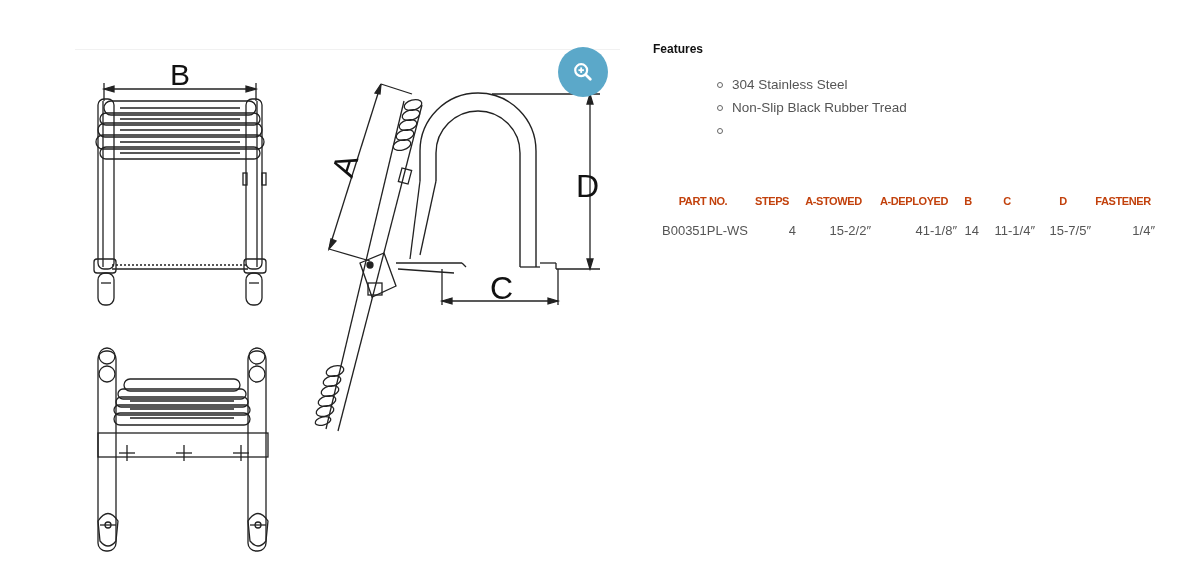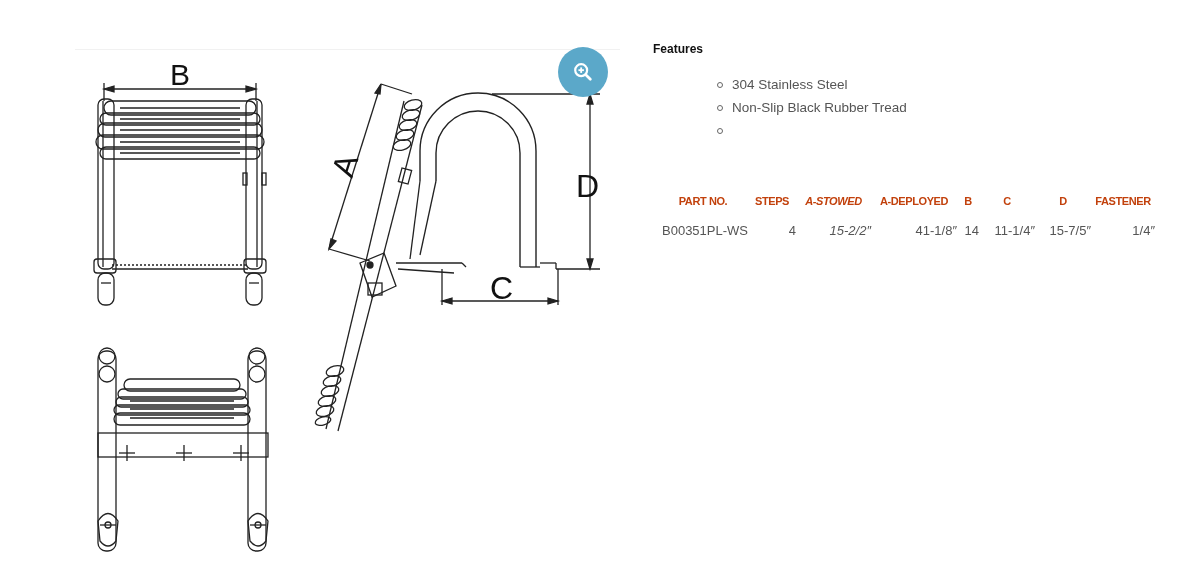--- a/index.html
+++ b/index.html
@@ -40,21 +40,21 @@
     position: absolute; left: 654px; top: 190px; border-collapse: collapse;
     font-family: "Liberation Sans", sans-serif; font-size: 13px;
   }
   .spec-table th {
     font-weight: bold; color: #c2410c; text-align: center; height: 22px;
     padding: 0; letter-spacing: -0.4px; font-size: 11px;
   }
   .spec-table td { color: #555; height: 26px; padding: 0; padding-top: 10px; font-size: 13px; text-align: right; }
   .c0 { width: 94px; padding-left: 4px !important; }
   .c1 { width: 48px; }
-  .c2 { width: 75px; font-style: italic; }
+  .c2 { width: 75px; }
   .c3 { width: 86px; }
   .c4 { width: 22px; }
   .c5 { width: 56px; }
   .c6 { width: 56px; }
   .c7 { width: 64px; margin-left: 15px; }
   td.c1 { padding-left: 13px !important; }
   td.c2 { padding-left: 10px !important; }
   td.c3 { padding-left: 15px !important; }
 </style>
 </head>

